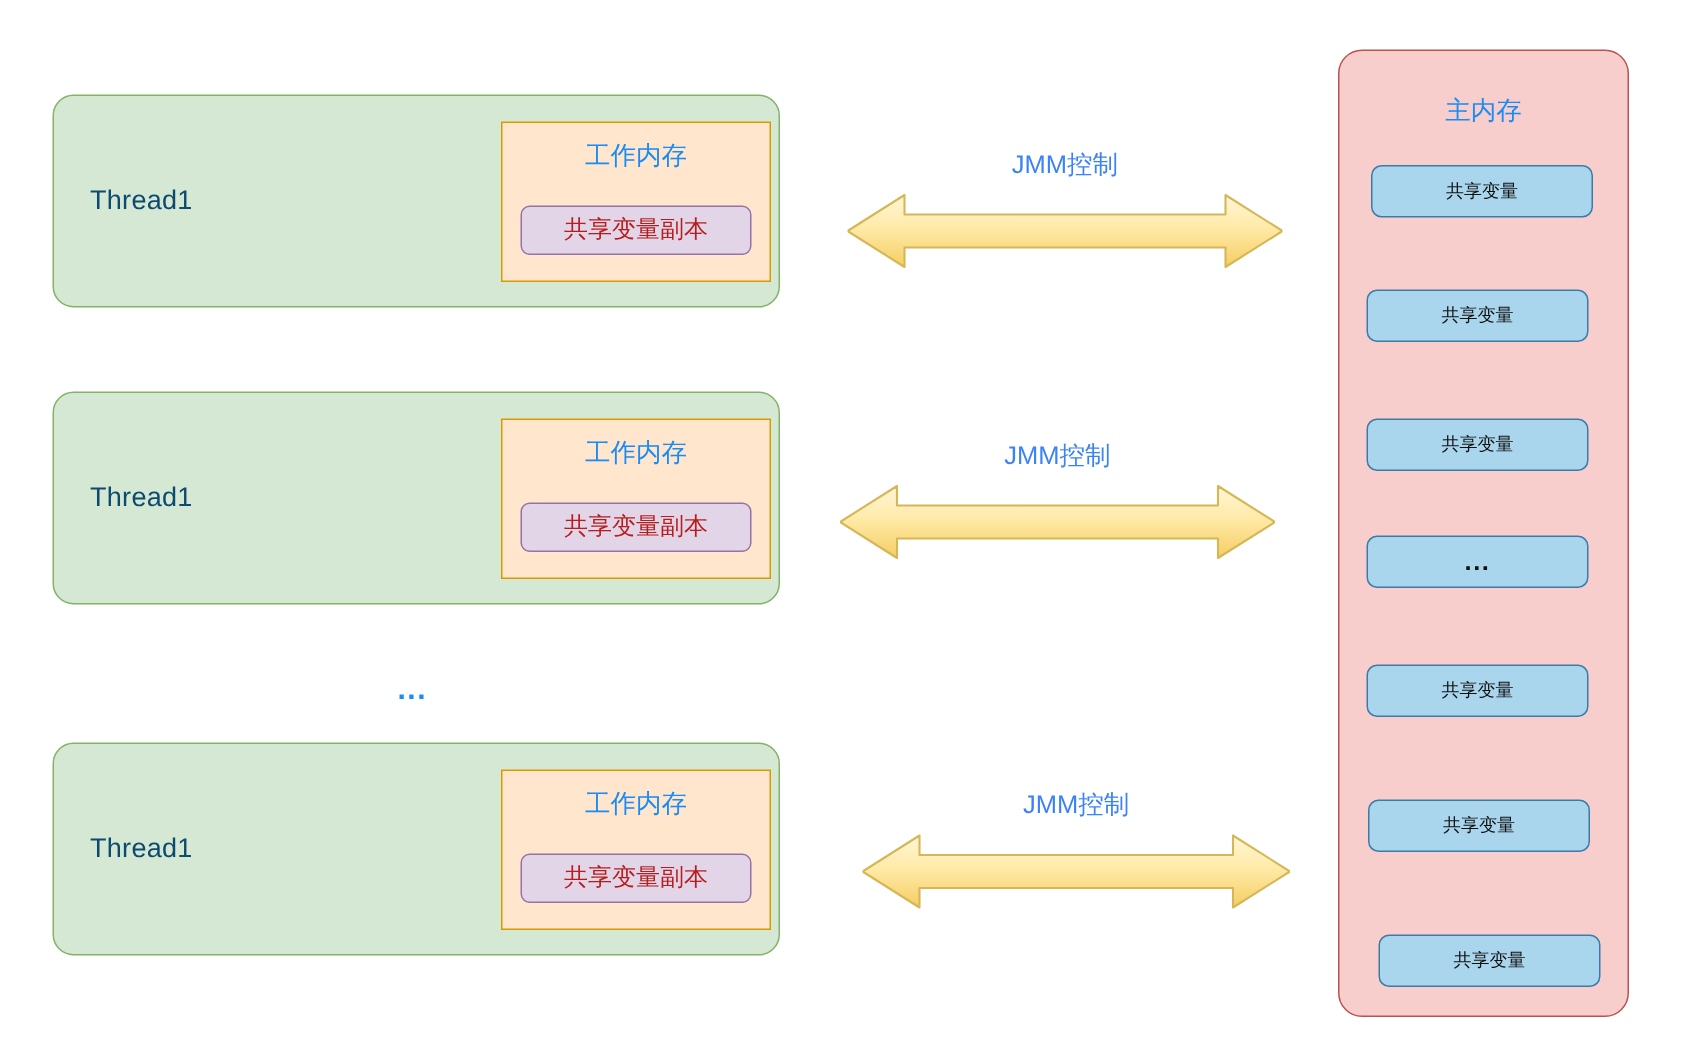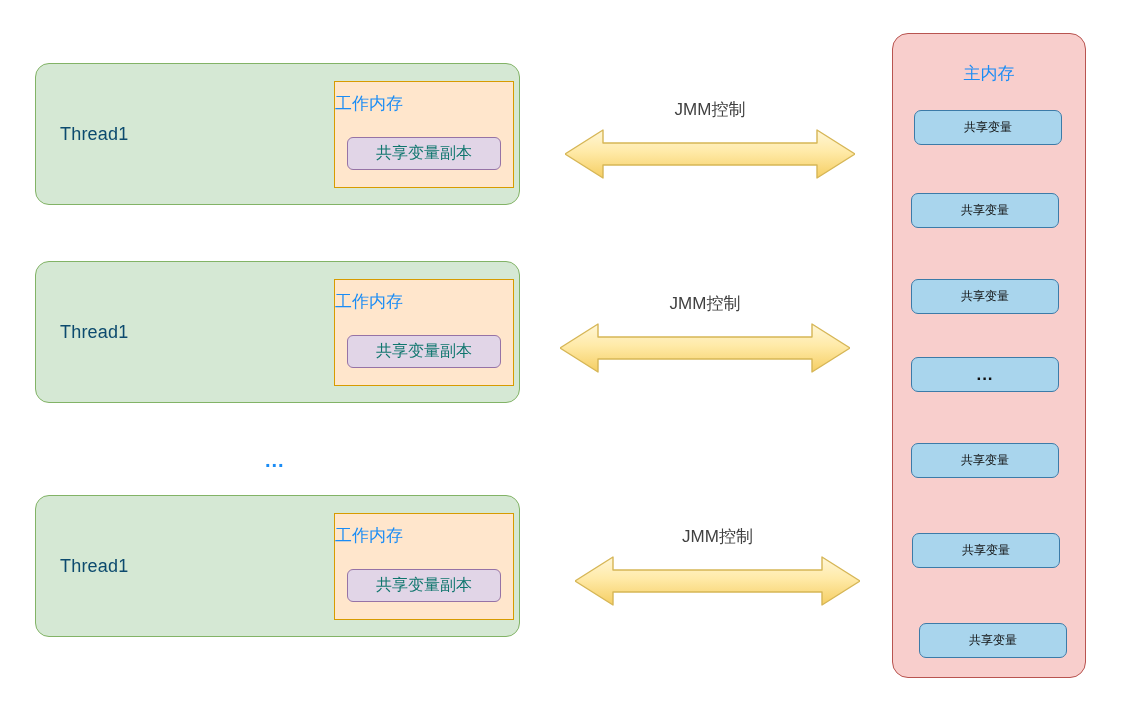--- a/index.html
+++ b/index.html
@@ -36,57 +36,57 @@
     position:absolute;
     left:298px;top:17px;
     width:180px;height:107px;
     background:#ffe6cc;
     border:1.5px solid #d79b00;
     box-sizing:border-box;
   }
   .wm-title{
     position:absolute;
     top:10px;left:0;right:0;
-    text-align:left;
+    text-align:center;
     color:#1a8cf5;
     font-size:17px;
     white-space:nowrap;
   }
   .wm-copy{
     position:absolute;
     left:12px;right:12px;
     bottom:17px;
     height:33px;
     background:#e1d5e7;
     border:1px solid #9673a6;
     border-radius:6px;
     box-sizing:border-box;
     display:flex;align-items:center;justify-content:center;
     font-size:16px;
-    color:#0f766e;
+    color:#b91c1c;
     white-space:nowrap;
   }
 
   
   .thread-ellipsis{
     position:absolute;
     color:#1a8cf5;
     font-size:20px;
     font-weight:bold;
     letter-spacing:1px;
     line-height:1;
   }
 
   
   .arrow-group{position:absolute;}
   .arrow-label{
     position:absolute;
     left:0;right:0;
     text-align:center;
-    color:#404040;
+    color:#3b82f6;
     font-size:17px;
     white-space:nowrap;
     top:0;
   }
   .arrow-svg{position:absolute;top:28px;left:0;}
 
   
   .main-memory{
     position:absolute;
     left:892px;top:33px;

